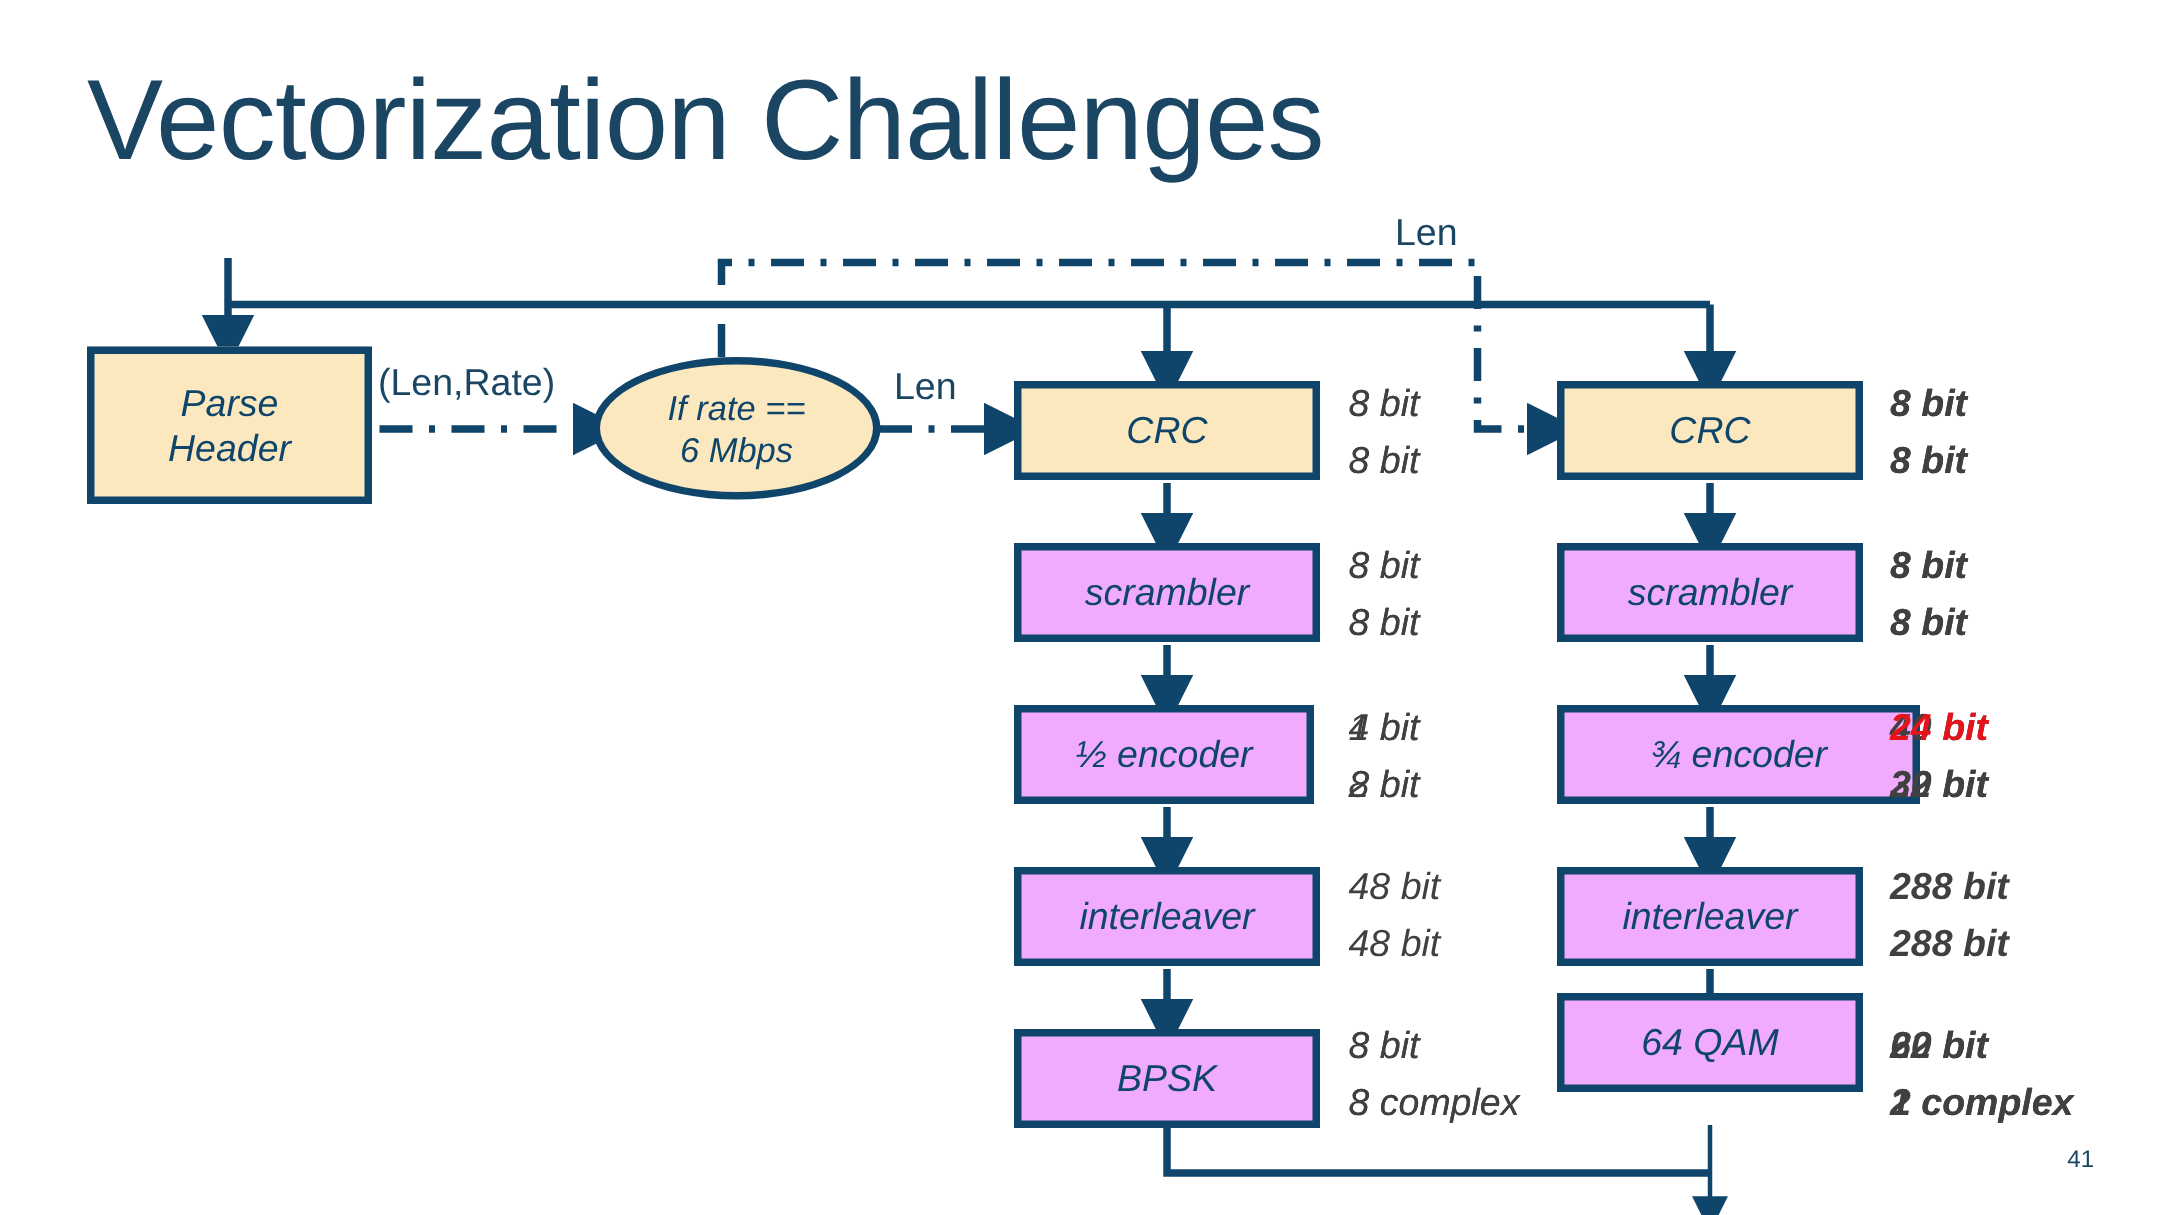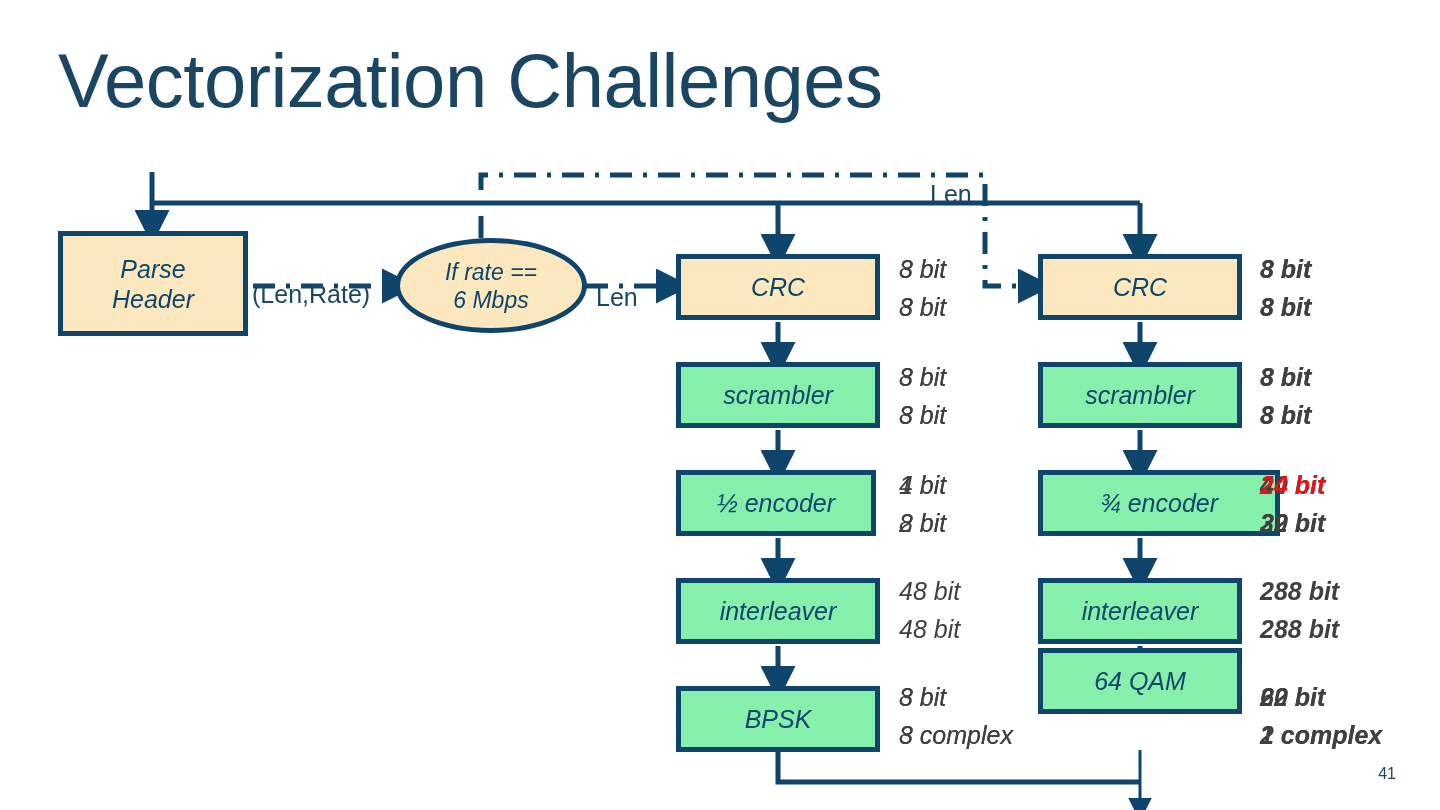--- a/index.html
+++ b/index.html
@@ -21,32 +21,31 @@
   svg.wires{position:absolute;left:0;top:0;width:1440px;height:810px;}
 
   .node{
     position:absolute;box-sizing:border-box;
     border:5px solid #10456b;
     display:flex;align-items:center;justify-content:center;
     font-style:italic;color:#10456b;
     font-size:25px;line-height:30px;text-align:center;
   }
   .node.tan{background:#fbe8bf;}
-  .node.green{background:#86efac;}
+  .node.green{background:#f0abfc;}
   .node.ellipse{
     border-radius:50%;border-width:5px;
     font-size:23px;line-height:28px;
   }
   .node .lines{display:block;}
   .node .lines span{display:block;}
 
   .edgelabel{
     position:absolute;color:#1b4663;font-size:25px;line-height:30px;
     white-space:nowrap;
-    margin-top:39px;
   }
 
   .ratelabel{
     position:absolute;color:#10456b;font-style:italic;
     font-size:25px;line-height:38px;white-space:nowrap;
   }
   .ratelabel.bold{font-weight:bold;}
   .ratelabel .stack{position:relative;display:block;height:38px;}
   .ratelabel .stack > span{position:absolute;left:0;top:0;white-space:nowrap;}
   .ratelabel .over{color:#404040;}
@@ -143,21 +142,21 @@
   </div>
   <div class="node green" style="left:1038px;top:362px;width:204px;height:66px;">
     <span>scrambler</span>
   </div>
   <div class="node green" style="left:1038px;top:470px;width:242px;height:66px;justify-content:center;">
     <span>¾ encoder</span>
   </div>
   <div class="node green" style="left:1038px;top:578px;width:204px;height:66px;">
     <span>interleaver</span>
   </div>
-  <div class="node green" style="left:1038px;top:648px;width:204px;height:66px;">
+  <div class="node green" style="left:1038px;top:662px;width:204px;height:66px;">
     <span>64 QAM</span>
   </div>
 
   <div class="edgelabel" style="left:252px;top:240px;">(Len,Rate)</div>
   <div class="edgelabel" style="left:596px;top:243px;">Len</div>
   <div class="edgelabel" style="left:930px;top:140px;">Len</div>
 
   <div class="ratelabel" style="left:899px;top:250px;">
     <span class="stack">
       <span class="over">8 bit</span>

